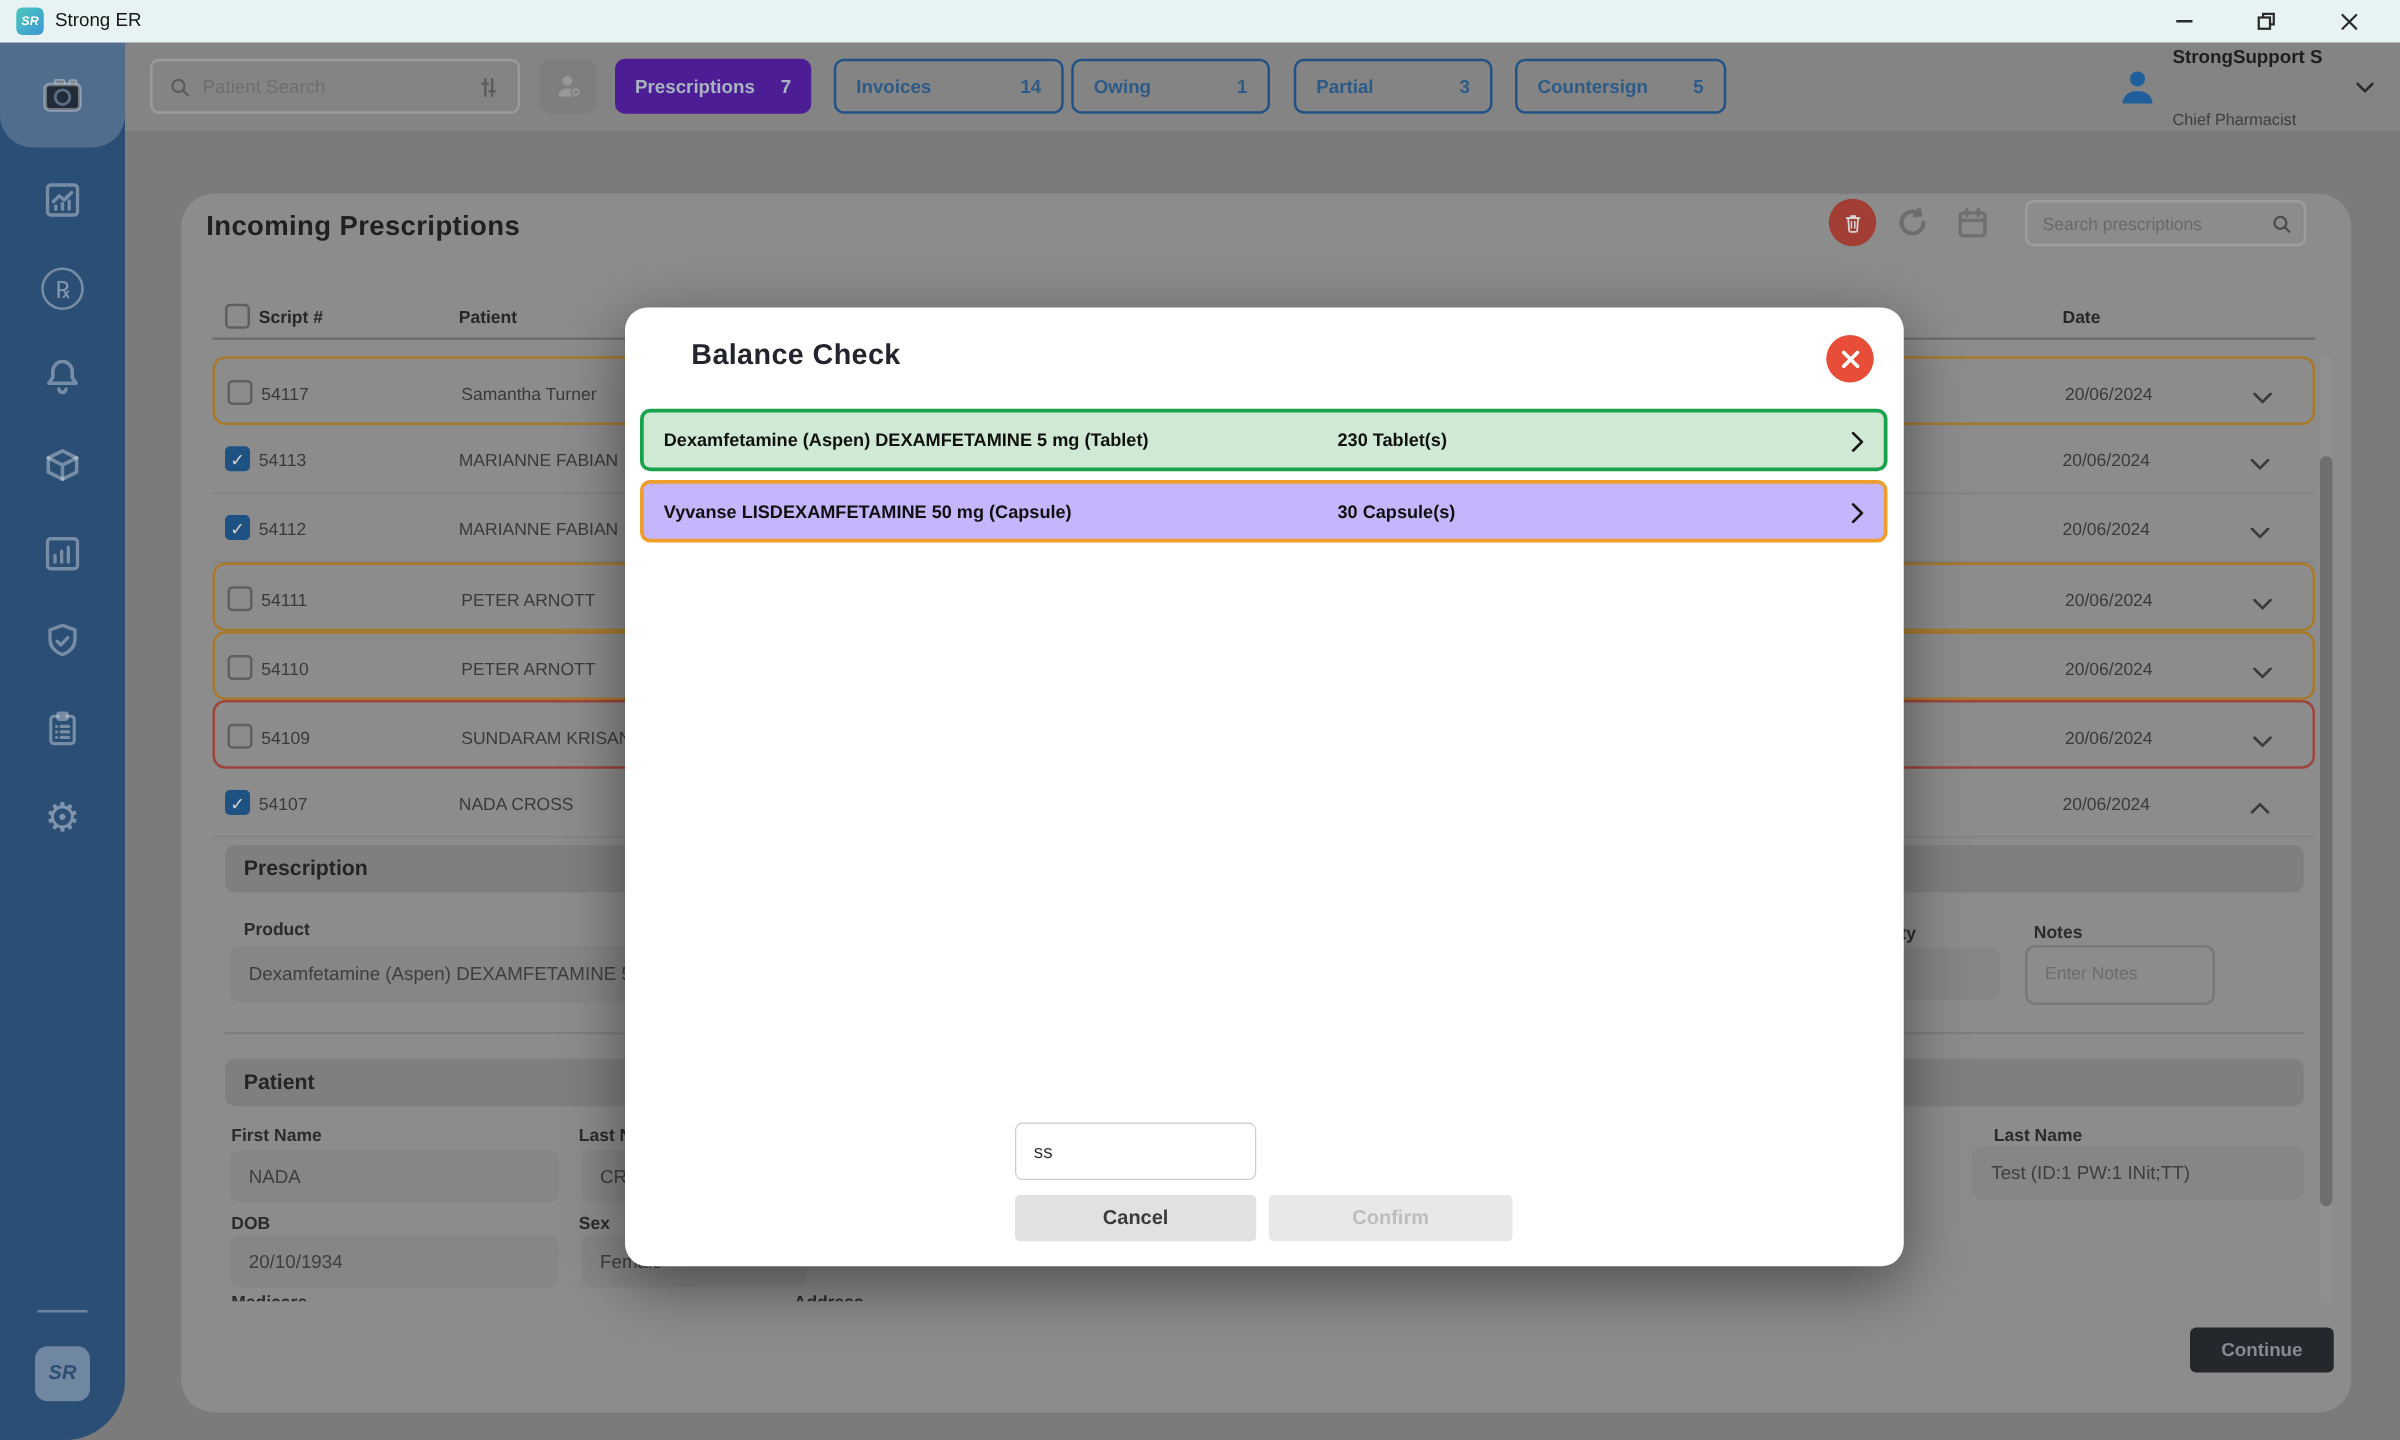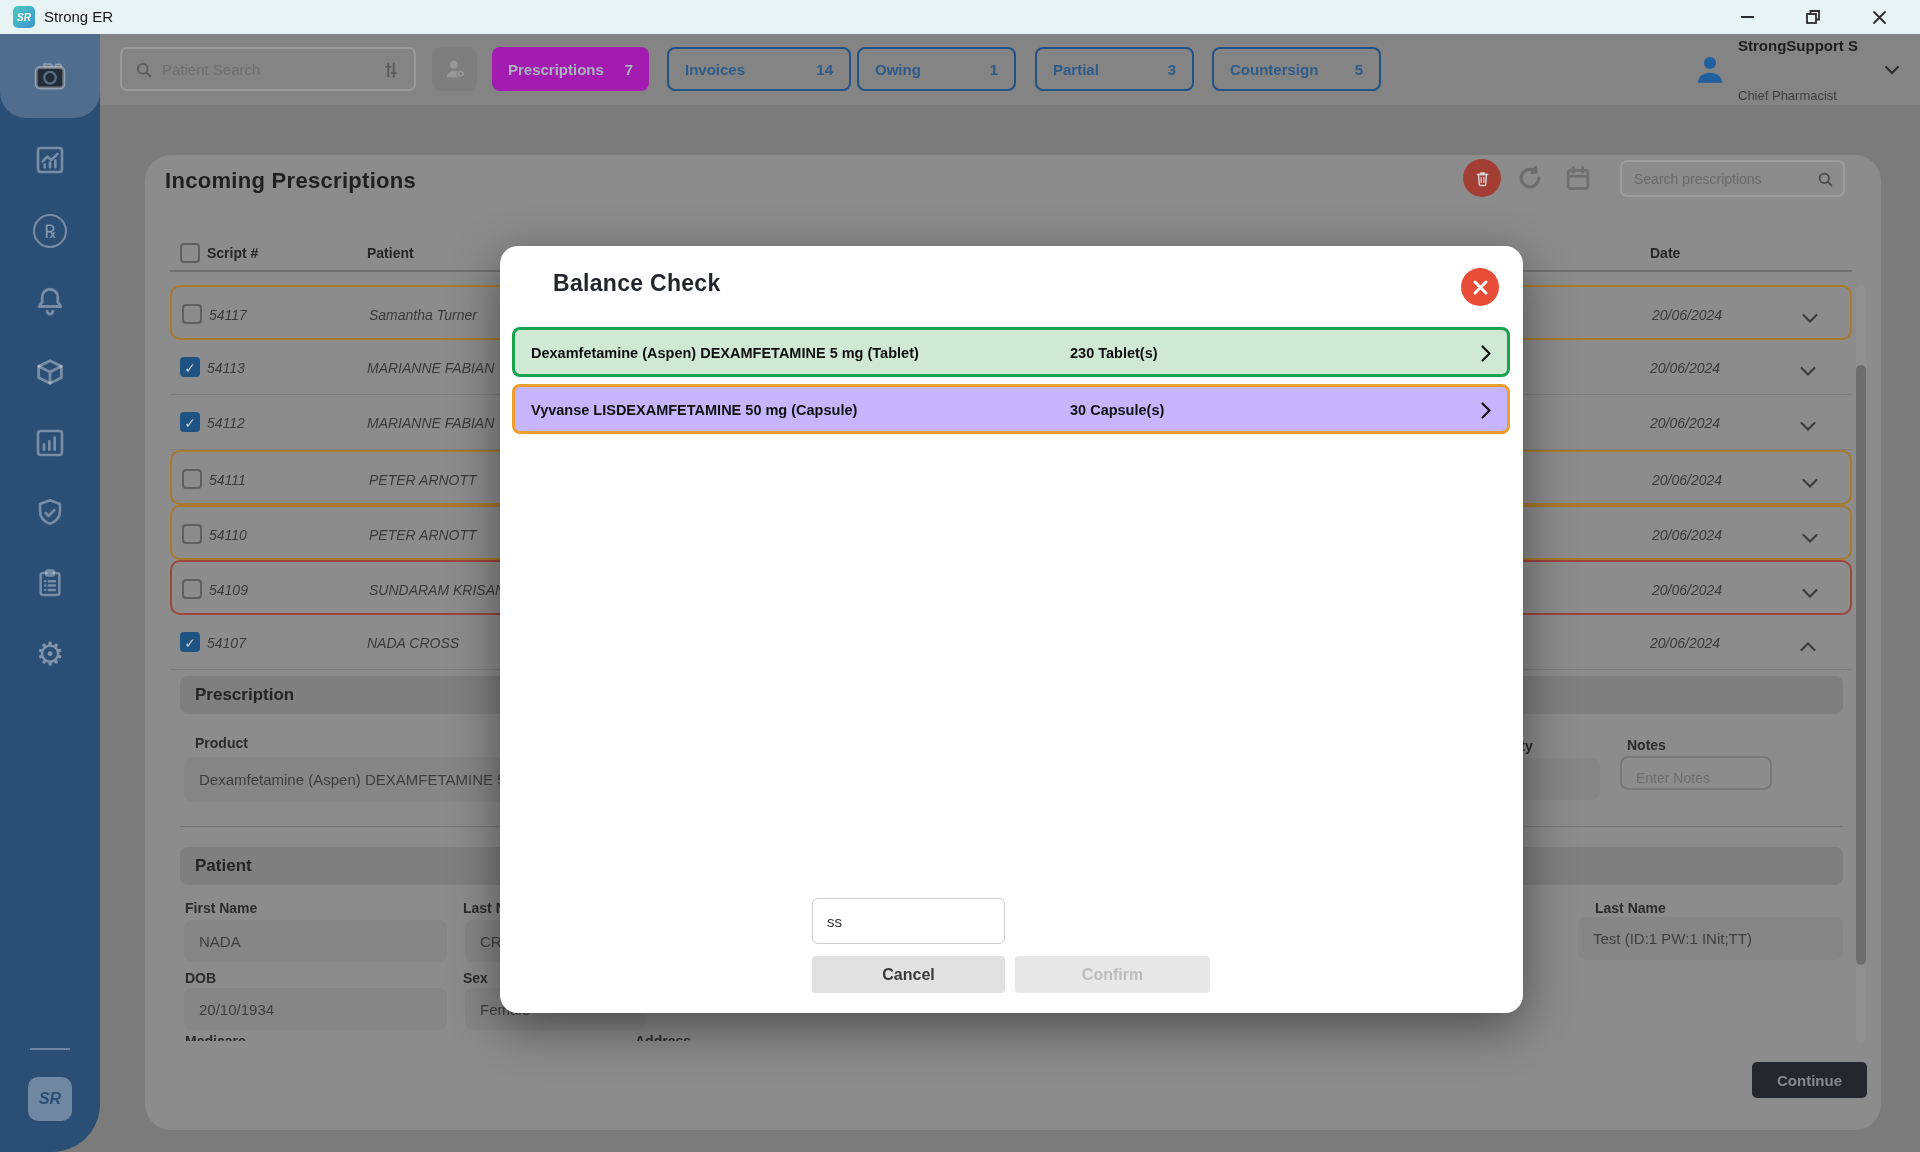--- a/index.html
+++ b/index.html
@@ -36,21 +36,21 @@
   .topbar { position:absolute; left:100px; top:0; width:1820px; height:71px; background:#848484; }
   .psearch { position:absolute; left:20px; top:13px; width:296px; height:44px; border:2px solid #9a9a9a; border-radius:7px; background:transparent; }
   .psearch input { position:absolute; left:40px; top:2px; width:210px; height:36px; border:none; background:transparent; outline:none;
     font-size:15px; color:#3c3c3c; font-family:inherit; }
   .psearch input::placeholder { color:#6e6e6e; }
   .addpatient { position:absolute; left:332px; top:13px; width:45px; height:44px; background:#7e7e7e; border-radius:9px;
     display:flex; align-items:center; justify-content:center; }
   .tab { position:absolute; top:13px; height:44px; border-radius:8px; font-size:15px; font-weight:600;
     display:flex; align-items:center; justify-content:space-between; padding:0 16px; }
   .tab.inactive { border:2px solid #225285; color:#2d5b88; }
-  .tab.active { background:#a21caf; color:#a9b4c0; }
+  .tab.active { background:#4c1d95; color:#a9b4c0; }
   .userblock { position:absolute; right:20px; top:10px; height:52px; display:flex; align-items:center; }
   .user-name { font-size:15px; font-weight:bold; color:#1e1e1e; line-height:1.25; }
   .user-role { font-size:13px; color:#3e3e3e;margin-top:32px; }
 
   
   .card { position:absolute; left:145px; top:121px; width:1736px; height:975px; background:#8c8c8c; border-radius:26px; }
   .card-title { position:absolute; left:20px; top:13px; font-size:22px; font-weight:bold; color:#202020; letter-spacing:.3px; }
   .tool-btn { position:absolute; top:4px; width:38px; height:38px; display:flex; align-items:center; justify-content:center; }
   .trash-circle { background:#a23e34; border-radius:50%; }
   .rx-search { position:absolute; left:1475px; top:5px; width:225px; height:37px; border:2px solid #9d9d9d; border-radius:7px; }
@@ -66,21 +66,21 @@
   .trow.b-orange { border:2px solid #a8792b; border-radius:10px; }
   .trow.b-red { border:2px solid #9c453d; border-radius:10px; }
   .cbx { position:absolute; width:20px; height:20px; border:2px solid #5f5f5f; border-radius:4px; }
   .cbx.checked { background:#1e5282; border-color:#1e5282; color:#cfcfcf; font-size:14px; text-align:center; line-height:18px; }
   .cbx.checked::after { content:"✓"; }
   .c-script { position:absolute; left:37px; }
   .c-patient { position:absolute; left:197px; }
   .c-date { position:absolute; left:1480px; }
   .c-chev { position:absolute; left:1630px; top:23px; }
   .trow .cbx { left:10px; top:17px; }
-  .trow .c-script, .trow .c-patient, .trow .c-date { top:20px;font-style:italic; }
+  .trow .c-script, .trow .c-patient, .trow .c-date { top:20px; }
 
   
   .details { position:absolute; left:0; top:520px; width:1736px; height:366px; overflow:hidden; }
   .sec-bar { position:absolute; left:35px; width:1663px; height:38px; background:#7f7f7f; border-radius:8px;
     font-size:17px; font-weight:bold; color:#242424; line-height:38px; padding-left:15px; }
   .flabel { position:absolute; font-size:14px; font-weight:bold; color:#2b2b2b; }
   .fval { position:absolute; background:#868686; border-radius:8px; font-size:15px; color:#3e3e3e; padding-left:15px; display:flex; align-items:center; }
   .notes-box { position:absolute; border:2px solid #787878; border-radius:8px; background:transparent; }
   .notes-box textarea { width:100%; height:100%; border:none; background:transparent; outline:none; resize:none;
     font-family:inherit; font-size:14px; color:#3e3e3e; padding:12px 0 0 14px; }
@@ -382,21 +382,21 @@
   </div>
       </div>
 
     <div class="details">
       <div class="sec-bar" style="top:1px;"><span>Prescription</span></div>
       <div class="flabel" style="left:50px;top:60px;">Product</div>
       <div class="fval" style="left:39px;top:82px;width:1226px;height:45px;">Dexamfetamine (Aspen) DEXAMFETAMINE 5 mg (Tablet)</div>
       <div class="flabel" style="left:1352px;top:63px;">g Qty</div>
       <div class="fval" style="left:1265px;top:83px;width:190px;height:42px;"></div>
       <div class="flabel" style="left:1482px;top:62px;">Notes</div>
-      <div class="notes-box" style="left:1475px;top:81px;width:152px;height:34px;">
+      <div class="notes-box" style="left:1475px;top:81px;width:152px;height:48px;">
         <textarea placeholder="Enter Notes" style=""></textarea>
       </div>
       <div class="hdiv" style="top:151px;"></div>
       <div class="sec-bar" style="top:172px;"><span>Patient</span></div>
 
       <div class="flabel" style="left:40px;top:225px;">First Name</div>
       <div class="fval" style="left:39px;top:245px;width:263px;height:42px;">NADA</div>
       <div class="flabel" style="left:318px;top:225px;">Last Name</div>
       <div class="fval" style="left:320px;top:245px;width:200px;height:42px;">CROSS</div>
       <div class="flabel" style="left:1450px;top:225px;">Last Name</div>

